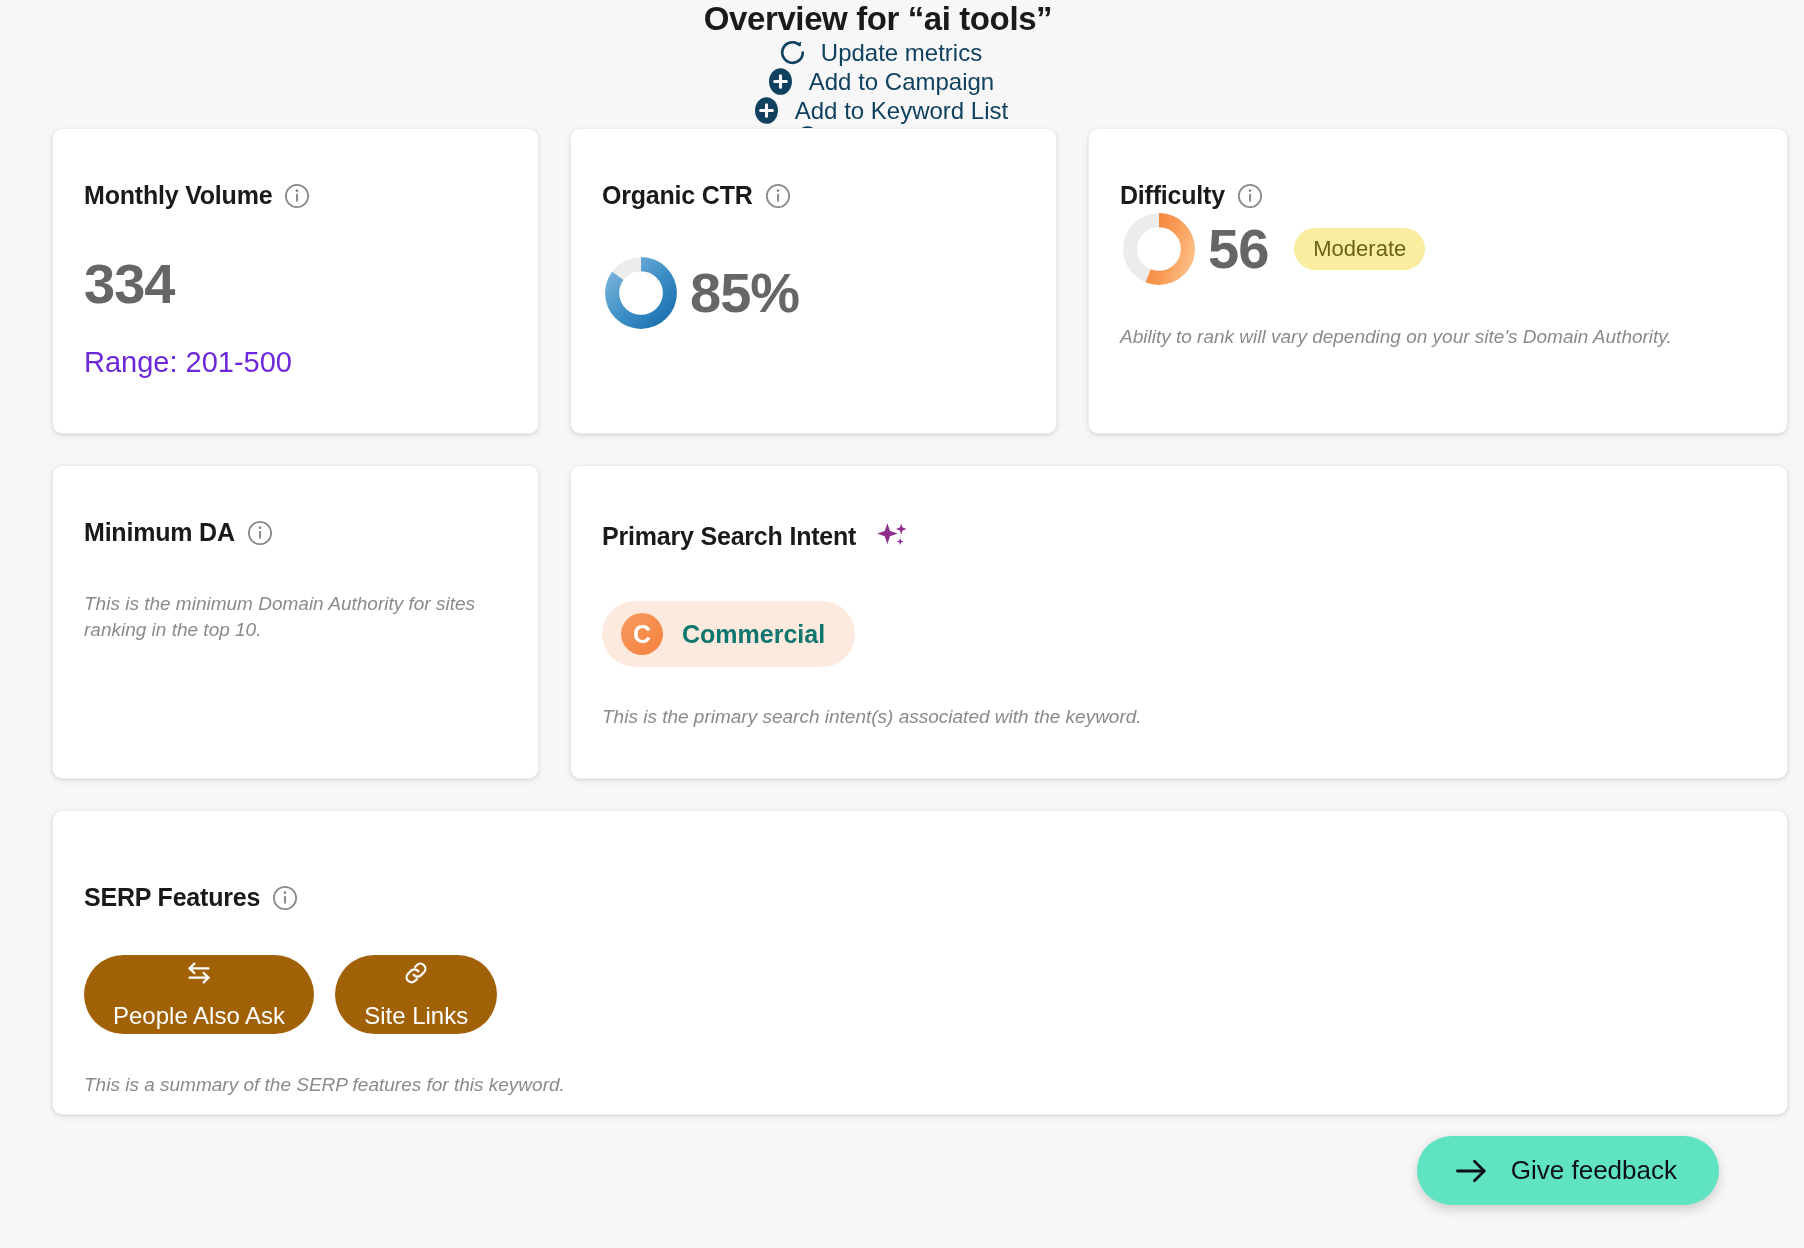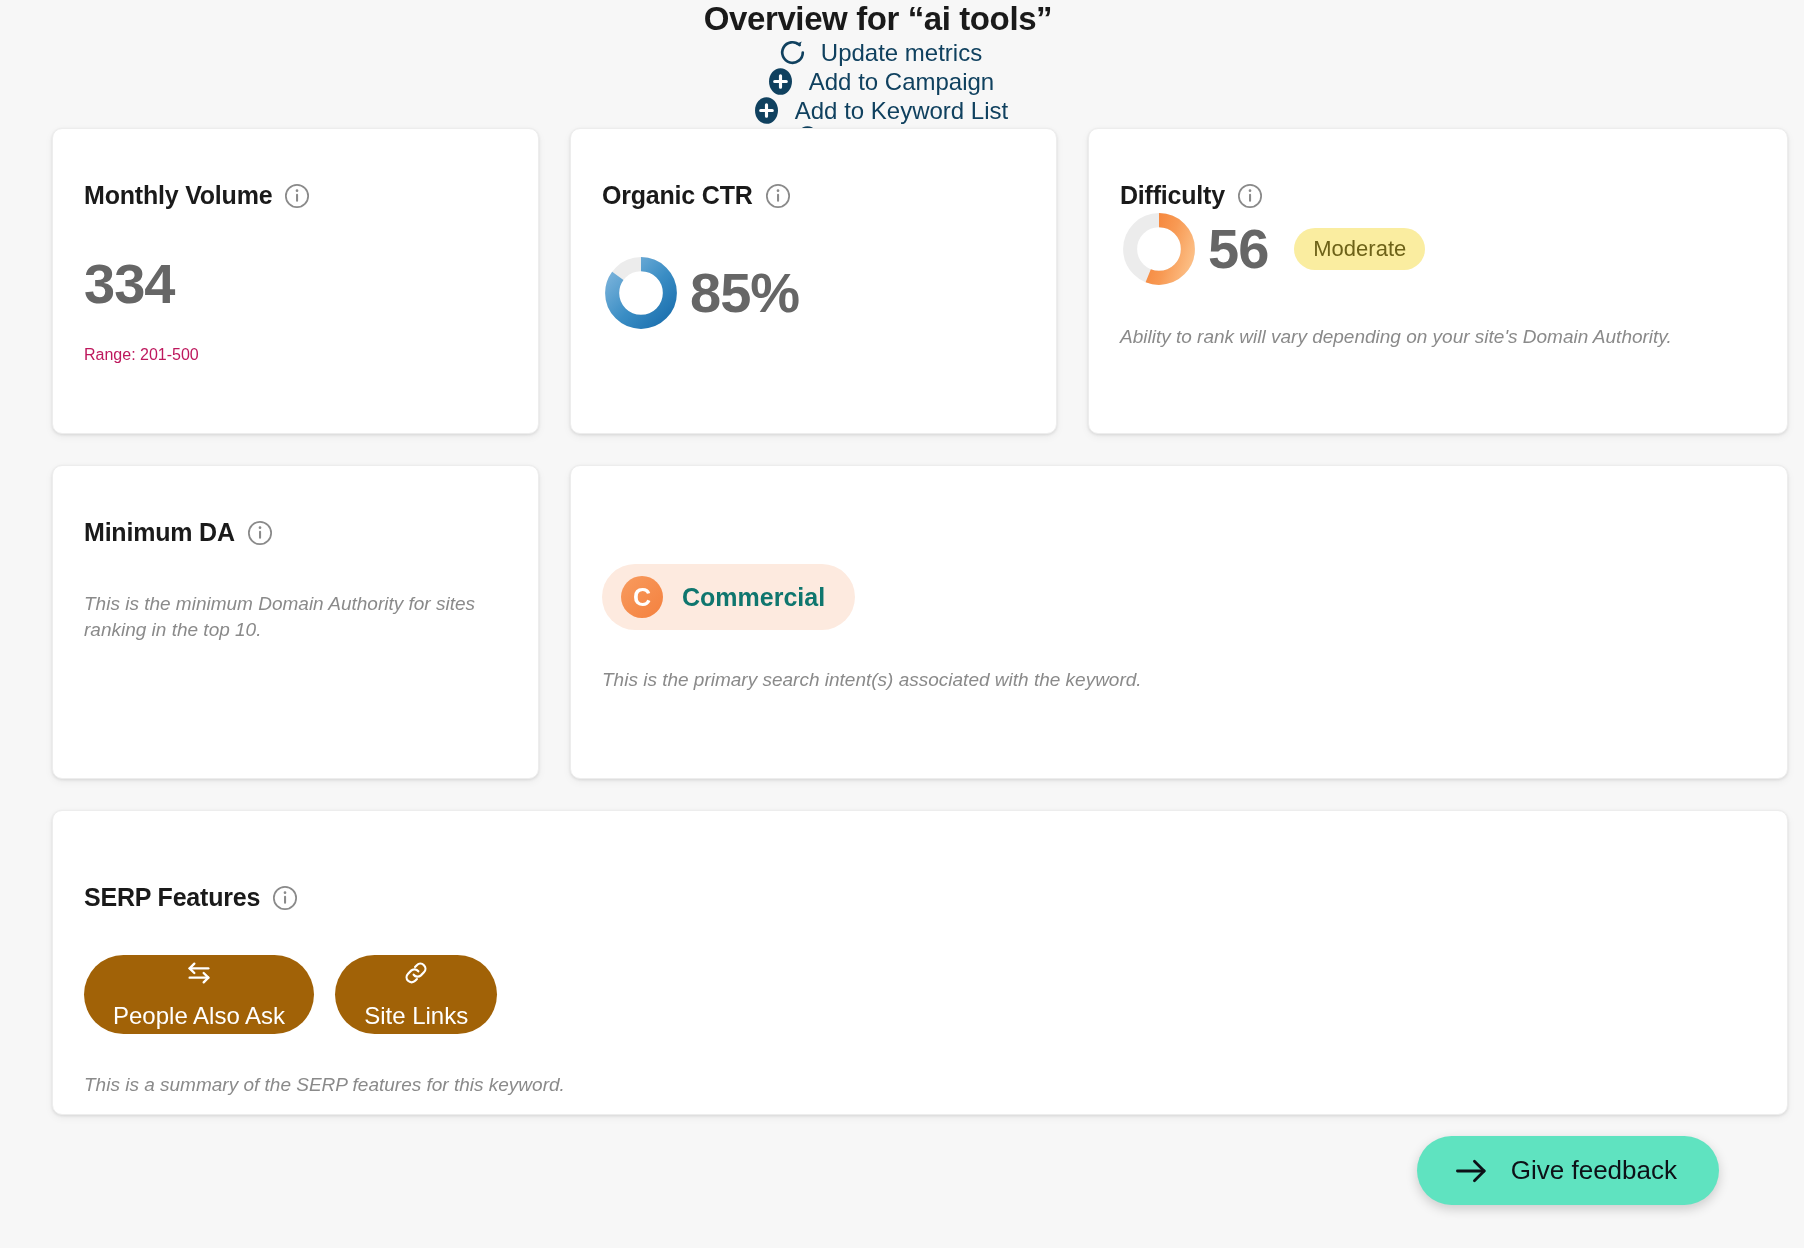--- a/index.html
+++ b/index.html
@@ -75,22 +75,22 @@
     cursor: pointer;
   }
   .big-value {
     font-size: 56px;
     font-weight: bold;
     color: #666666;
     letter-spacing: -1px;
     line-height: 1;
   }
   .sub-text {
-    font-size: 16px;
-    color: #be185d;
+    font-size: 29px;
+    color: #6d28d9;
   }
   .note {
     font-size: 19px;
     font-style: italic;
     color: #8a8a8a;
     line-height: 1.35;
   }
 
   .metric-row { display: flex; align-items: center; gap: 10px; }
 
@@ -311,20 +311,30 @@
               <circle cx="12" cy="12" r="10.3" fill="none" stroke="#8a8a8a" stroke-width="1.6"></circle>
               <circle cx="12" cy="7.1" r="1.25" fill="#8a8a8a"></circle>
               <rect x="11.1" y="10" width="1.9" height="7.2" rx="0.9" fill="#8a8a8a"></rect>
             </svg>
           </span>
         </div>
         <div class="note" style="margin-top:44px; max-width:420px;">This is the minimum Domain Authority for sites ranking in the top 10.</div>
       </div>
 
       <div class="card card-intent">
+        <div class="card-title">
+          <span>Primary Search Intent</span>
+          <span class="sparkle">
+            <svg viewBox="0 0 36 36" width="37" height="37">
+              <path d="M13 5 L15.6 12.6 L23 15.2 L15.6 17.8 L13 25.4 L10.4 17.8 L3 15.2 L10.4 12.6 Z" fill="#8e2f8c"></path>
+              <path d="M26.5 5.5 L27.9 9.3 L31.7 10.7 L27.9 12.1 L26.5 15.9 L25.1 12.1 L21.3 10.7 L25.1 9.3 Z" fill="#8e2f8c"></path>
+              <path d="M25.5 19.5 L26.4 22 L28.9 22.9 L26.4 23.8 L25.5 26.3 L24.6 23.8 L22.1 22.9 L24.6 22 Z" fill="#8e2f8c"></path>
+            </svg>
+          </span>
+        </div>
         <div style="margin-top:46px;">
           <span class="intent-pill">
             <span class="intent-circle">C</span>
             <span class="intent-label">Commercial</span>
           </span>
         </div>
         <div class="note" style="margin-top:37px;">This is the primary search intent(s) associated with the keyword.</div>
       </div>
     </div>
 

